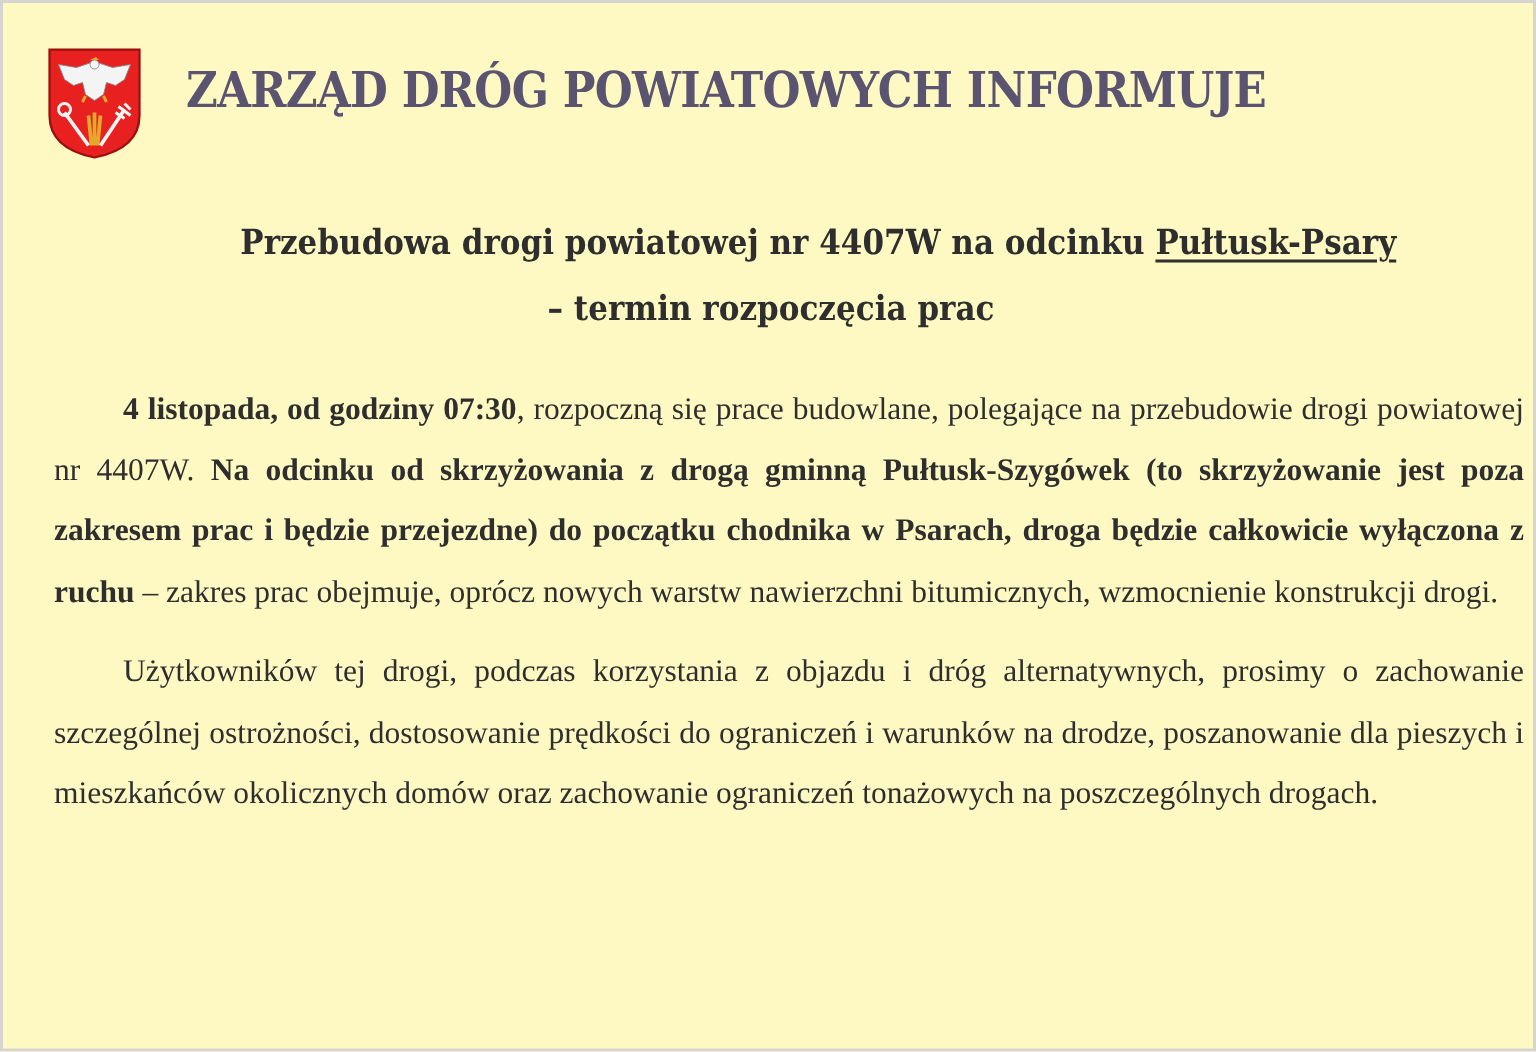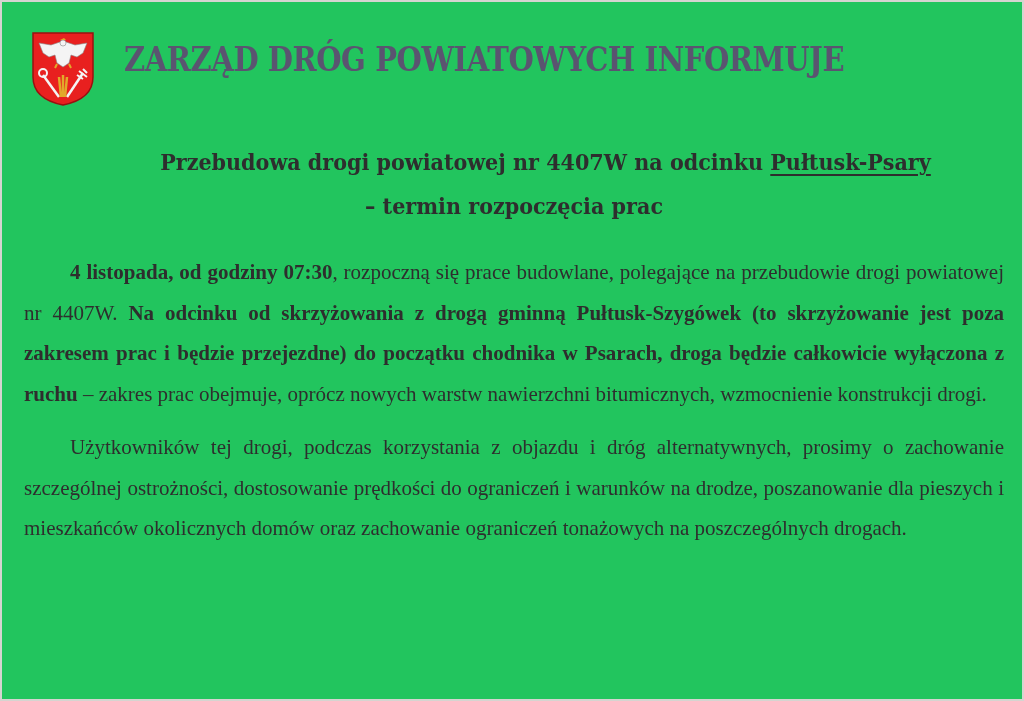--- a/index.html
+++ b/index.html
@@ -6,21 +6,21 @@
     body {
       width:1024px; height:701px; overflow:hidden;
       background:#faf9f6;
       font-family: "Liberation Serif", "DejaVu Serif", serif;
       color:#2e2e2e;
     }
     .page {
       position:relative; box-sizing:border-box;
       width:1024px; height:701px;
       border:2px solid #d6d4d0;
-      background:#22c55e;
+      background:#fef9c3;
     }
     .crest {
       position:absolute; left:29px; top:29px; width:64px; height:76px;
     }
     .main-title {
       position:absolute; left:122px; top:38px;
       font-family: "DejaVu Serif", serif;
       font-weight:bold; font-size:33px; letter-spacing:-0.5px;
       color:#5a5470; white-space:nowrap;
       transform:scaleX(0.88); transform-origin:left top;
@@ -29,21 +29,21 @@
       position:absolute; left:0; top:138px; width:1024px;
       text-align:center;
       font-family: "DejaVu Serif", serif;
       font-weight:bold; font-size:23px; line-height:44px;
       color:#2e2e2e;
     }
     .headline .l1 { display:block; padding-left:70px; transform:scaleX(0.9); }
     .headline .l2 { display:block; padding-left:0; transform:scaleX(0.9); }
     .headline u { text-decoration-thickness:2px; text-underline-offset:4px; }
     .body-text {
-      position:absolute; left:22px; top:250px; width:980px;
+      position:absolute; left:34px; top:250px; width:980px;
       font-size:21px; line-height:40.5px; text-align:justify;
       color:#2e2e2e;
     }
     .body-text p { margin:0 0 13px 0; text-indent:46px; }
     .body-text b { font-weight:bold; }
   </style>
 </head>
 <body>
 
 <div class="page">

